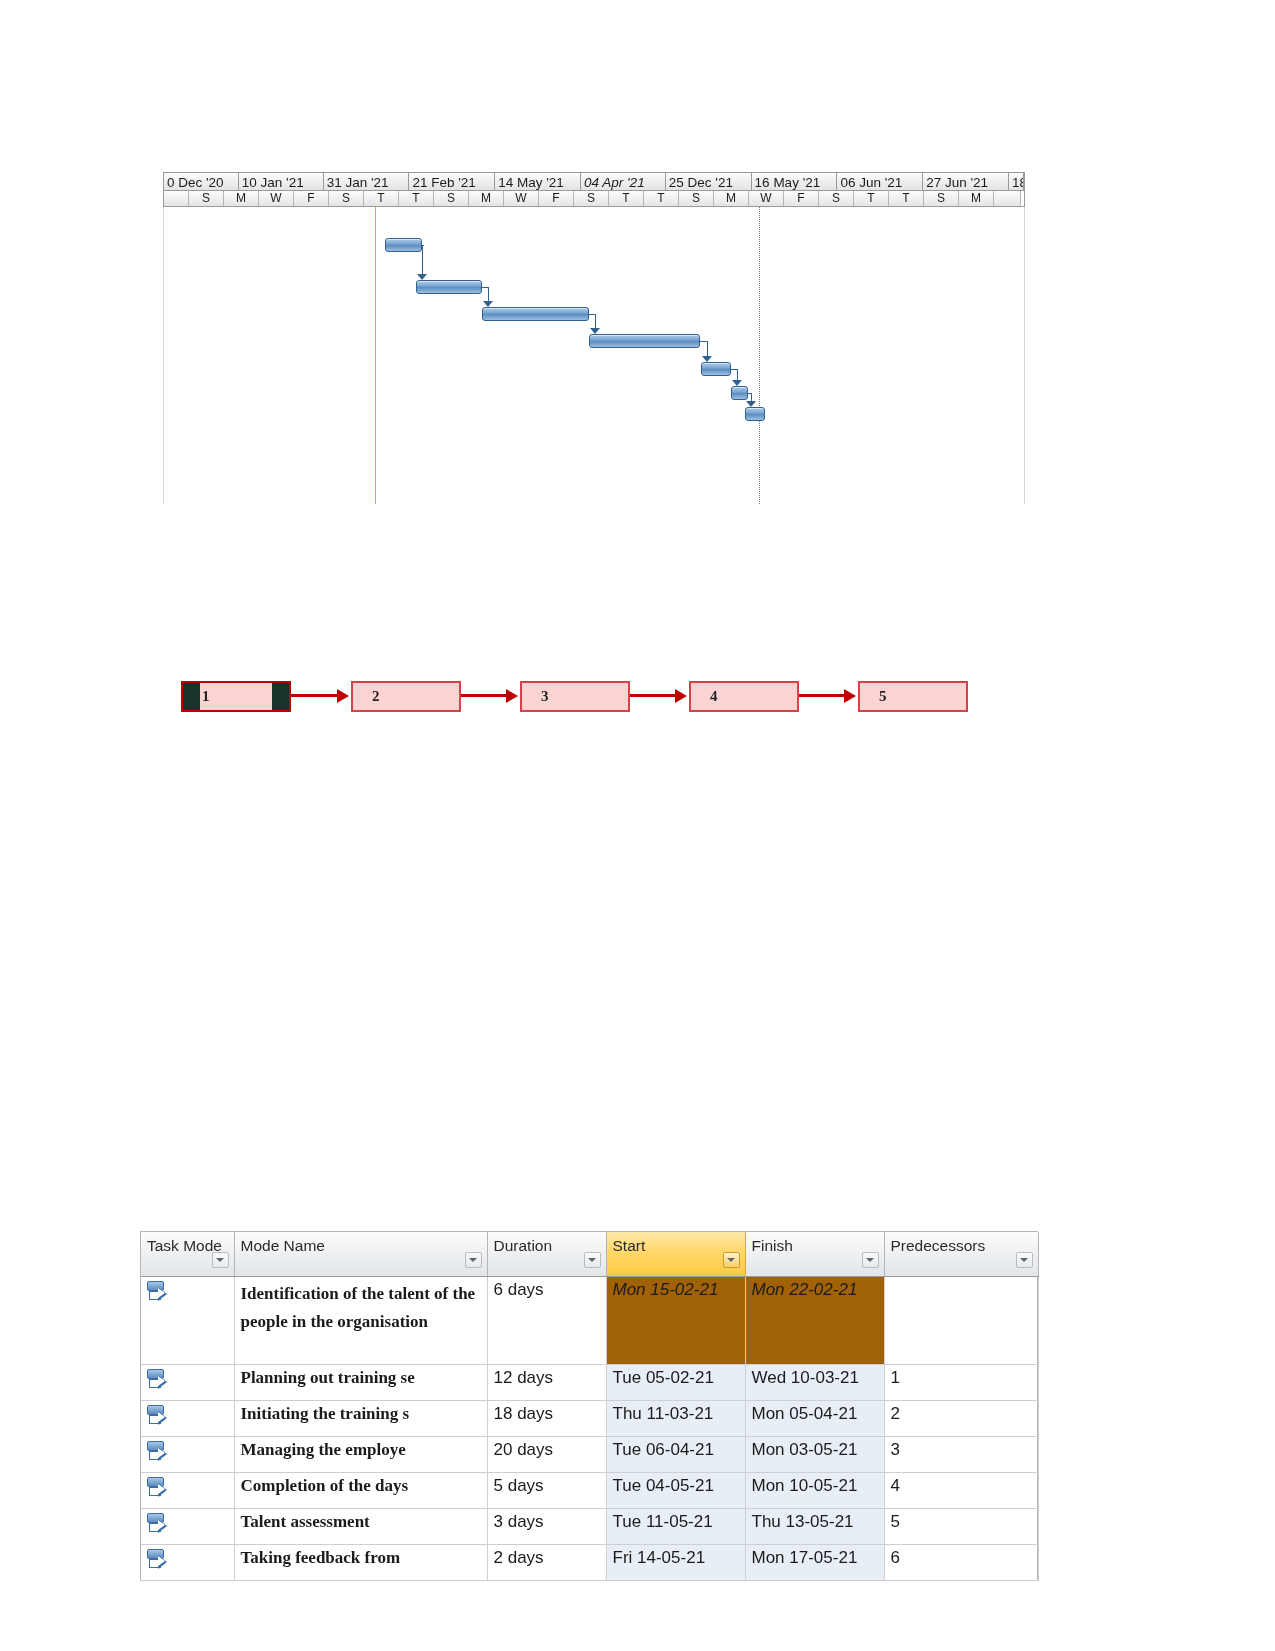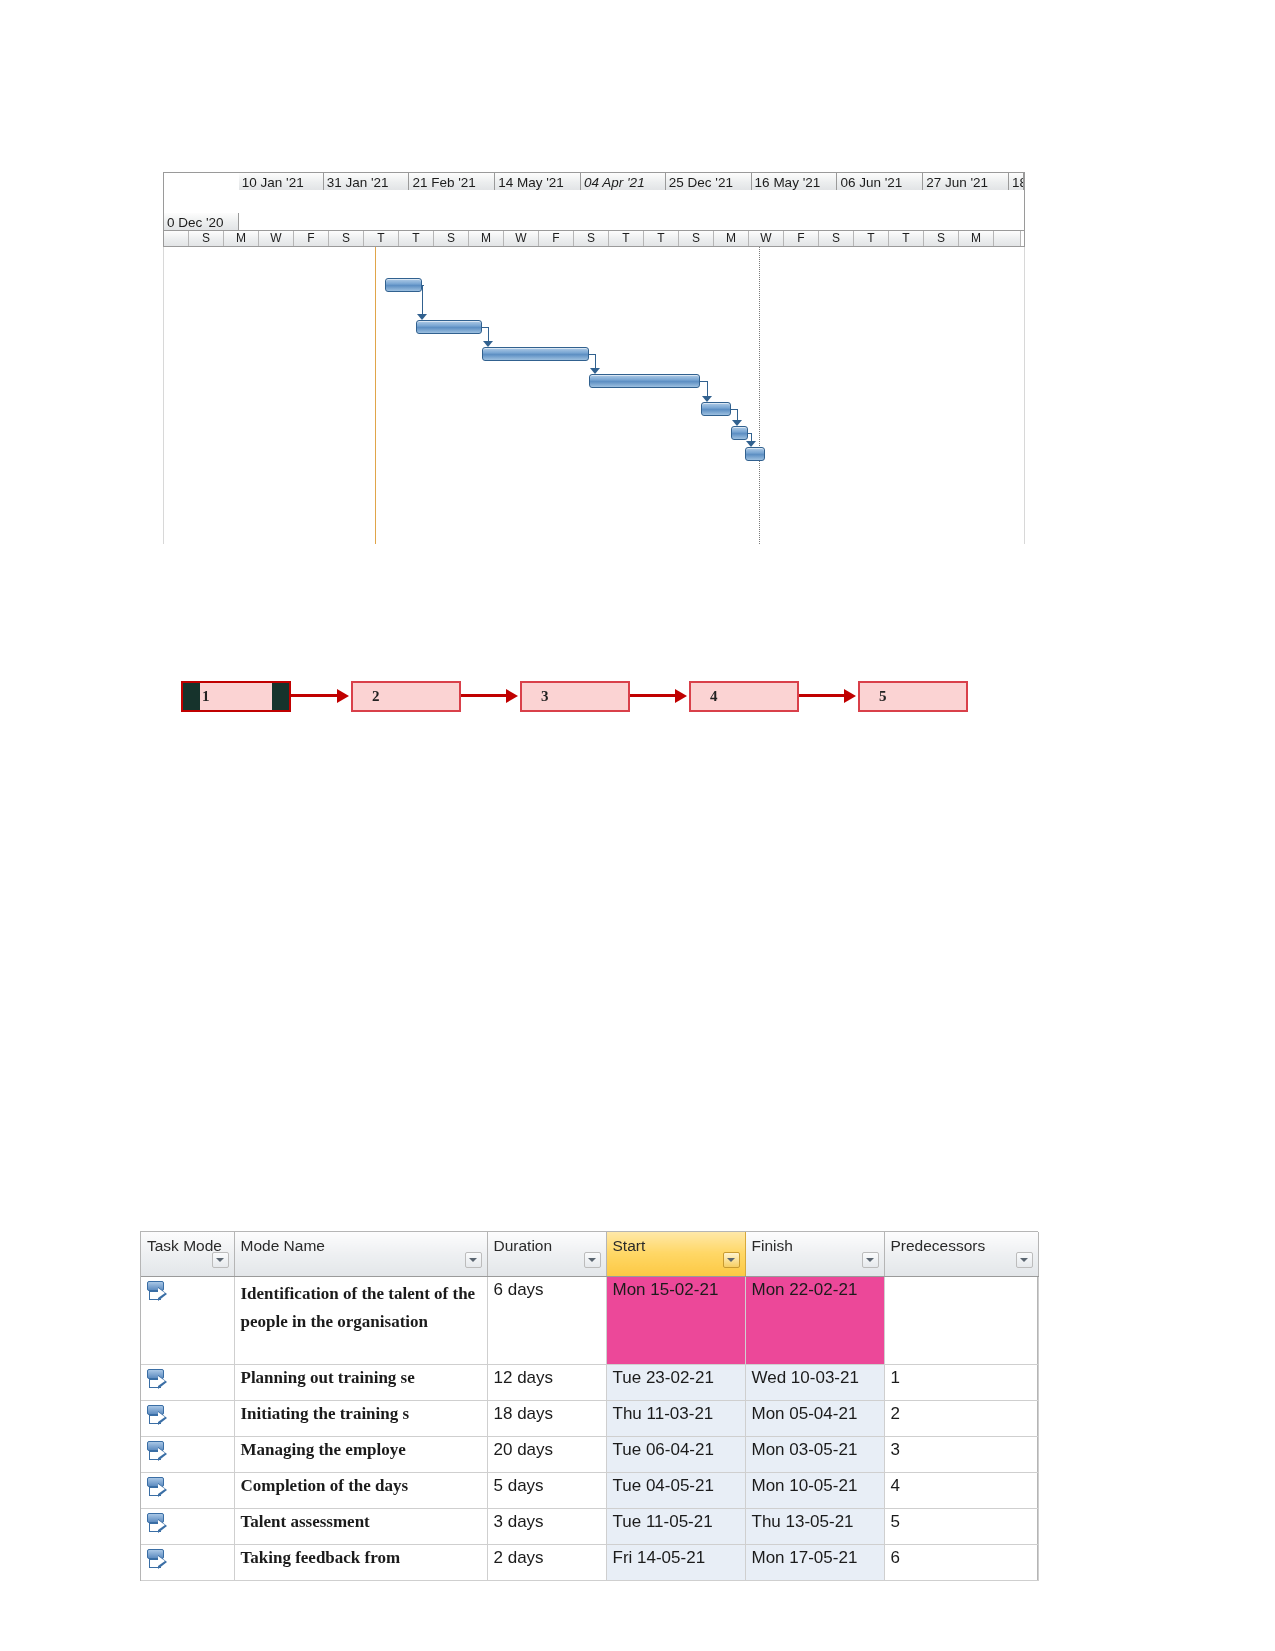--- a/index.html
+++ b/index.html
@@ -145,21 +145,21 @@
     overflow:hidden;white-space:nowrap;
   }
   td.name{
     font-family:"Liberation Serif",serif;
     font-weight:bold;font-size:19px;
     color:#101010;
     white-space:nowrap;
   }
   td.name.wrap{white-space:normal;line-height:28px;}
   td.start,td.finish{background:#e8eef6;}
-  tr.first td.start,tr.first td.finish{background:#ec4899;}
+  tr.first td.start,tr.first td.finish{background:#a16207;font-style:italic;}
   td.mode{text-align:left;padding-left:10px;}
   .mode-icon{display:inline-block;width:22px;height:24px;position:relative;}
   .mode-icon .chip{
     position:absolute;left:0;top:1px;width:15px;height:8px;
     background:linear-gradient(to bottom,#a9c7e6,#5e8cc0);
     border:1px solid #3a6ea5;border-radius:2px;
   }
   .mode-icon .aw{
     position:absolute;left:2px;top:11px;width:11px;height:7px;
     border:1px solid #3a6ea5;border-right:none;
@@ -185,21 +185,21 @@
     border-top:5.5px solid transparent;
     border-bottom:5.5px solid transparent;
     border-left:7px solid #ffffff;
   }
 </style>
 </head>
 <body>
 
 <div id="gantt">
   <div class="tl-row" id="tl-major">
-      <div class="tl-major" style="width: 75px; margin-top: 40px;">0 Dec '20</div>
+      <div class="tl-major" style="width: 75px;">0 Dec '20</div>
       <div class="tl-major" style="width: 85px;">10 Jan '21</div>
       <div class="tl-major" style="width: 86px;">31 Jan '21</div>
       <div class="tl-major" style="width: 86px;">21 Feb '21</div>
       <div class="tl-major" style="width: 86px;">14 May '21</div>
       <div class="tl-major" style="width: 85px; font-style: italic;">04 Apr '21</div>
       <div class="tl-major" style="width: 86px;">25 Dec '21</div>
       <div class="tl-major" style="width: 86px;">16 May '21</div>
       <div class="tl-major" style="width: 86px;">06 Jun '21</div>
       <div class="tl-major" style="width: 86px;">27 Jun '21</div>
       <div class="tl-major" style="width: 15px;">18</div>
@@ -322,21 +322,21 @@
           <td class="name wrap">Identification of the talent of the people in the organisation</td>
           <td class="duration">6 days</td>
           <td class="start">Mon 15-02-21</td>
           <td class="finish">Mon 22-02-21</td>
           <td class="pred"></td>
         </tr>
         <tr>
           <td class="mode" style="height: 32px;"><span class="mode-icon"><span class="chip"></span><span class="aw"></span><span class="ahead2"></span><span class="ahead3"></span></span></td>
           <td class="name">Planning out training se</td>
           <td class="duration">12 days</td>
-          <td class="start">Tue 23-02-21</td>
+          <td class="start">Tue 05-02-21</td>
           <td class="finish">Wed 10-03-21</td>
           <td class="pred">1</td>
         </tr>
         <tr>
           <td class="mode" style="height: 32px;"><span class="mode-icon"><span class="chip"></span><span class="aw"></span><span class="ahead2"></span><span class="ahead3"></span></span></td>
           <td class="name">Initiating the training s</td>
           <td class="duration">18 days</td>
           <td class="start">Thu 11-03-21</td>
           <td class="finish">Mon 05-04-21</td>
           <td class="pred">2</td>

